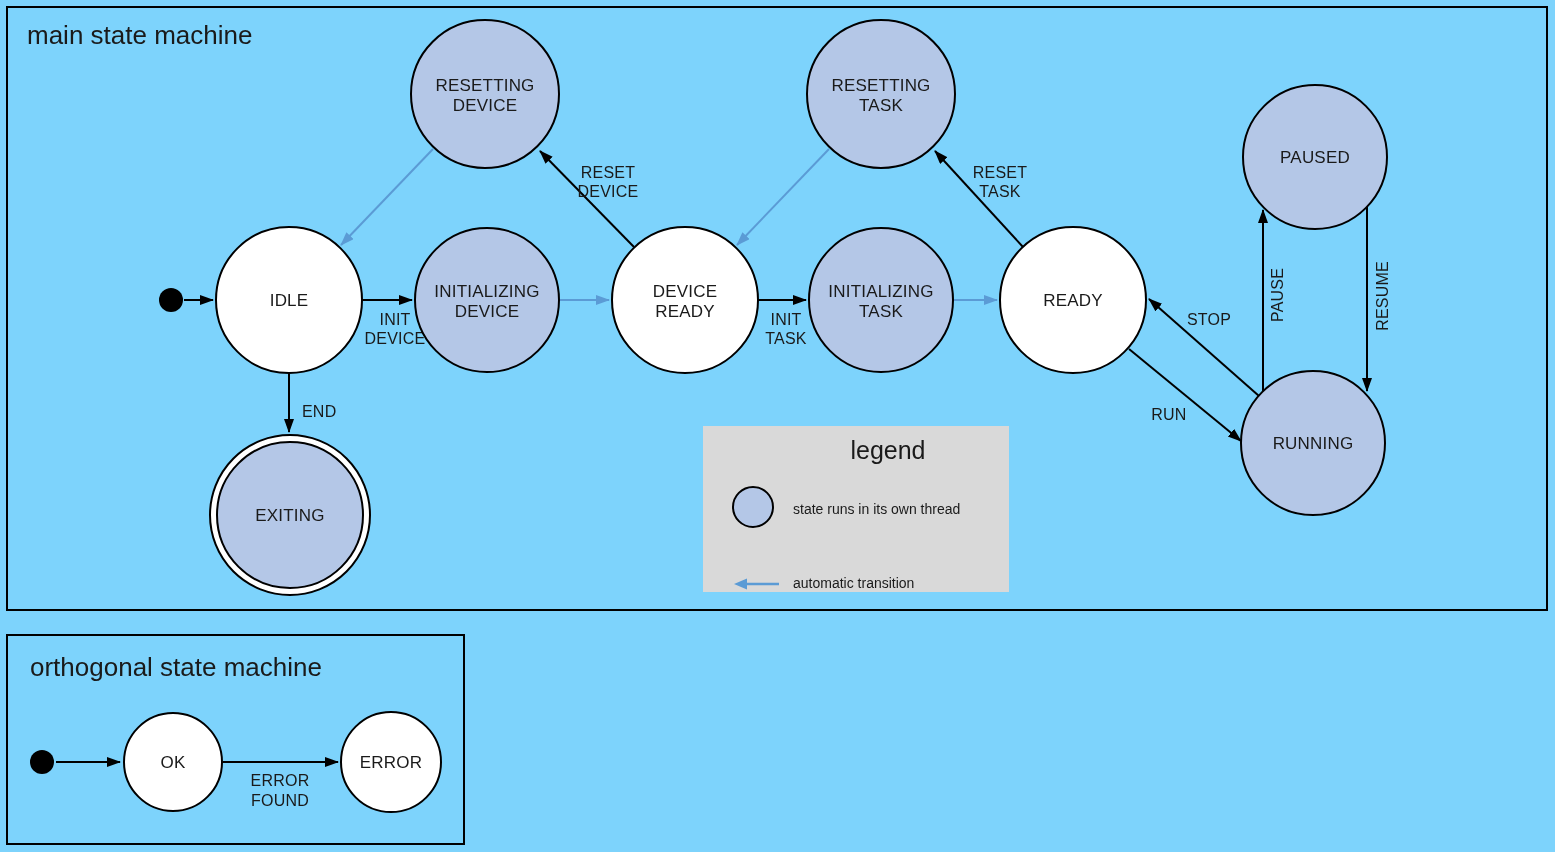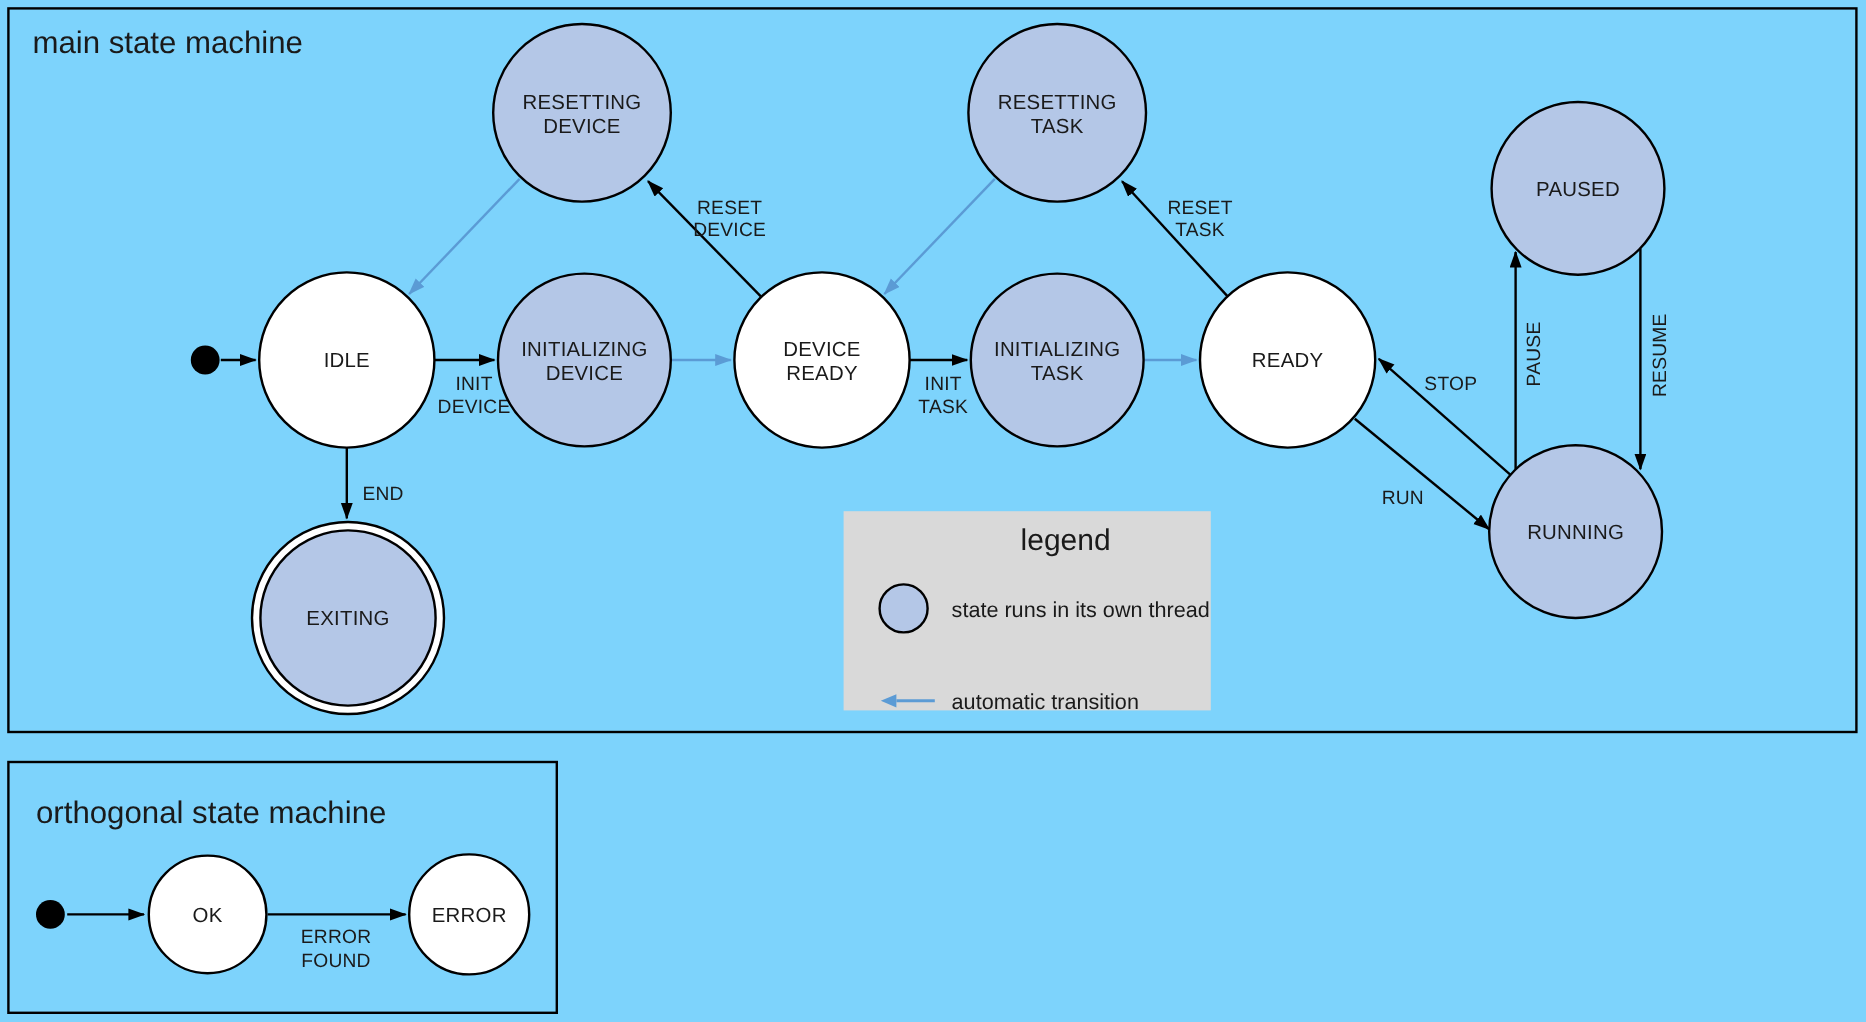--- a/index.html
+++ b/index.html
@@ -4,31 +4,31 @@
 <style>
   html,body { margin:0; padding:0; background:#ffffff; }
   body { font-family:"Liberation Sans", sans-serif; color:#1f1f1f; }
   .stage { position:relative; width:1555px; height:852px; background:#7dd3fc; overflow:hidden; }
 
   .frame { position:absolute; border:2px solid #000; box-sizing:border-box; background:transparent; }
   .frame-main { left:6px; top:6px; width:1542px; height:605px; }
   .frame-ortho { left:6px; top:634px; width:459px; height:211px; }
   .frame-title { position:absolute; font-size:26px; font-weight:400; color:#1a1a1a; white-space:nowrap; }
   .frame-main .frame-title { left:19px; top:12px; }
-  .frame-ortho .frame-title { left:22px; top:26px; }
+  .frame-ortho .frame-title { left:22px; top:16px; }
 
   .legend { position:absolute; left:703px; top:426px; width:306px; height:166px; box-sizing:border-box; }
   .legend-title { position:absolute; top:10px; left:0; width:100%; text-align:center; font-size:25px; color:#1a1a1a;margin-left:32px; }
   .legend-row { position:absolute; left:0; width:100%; }
   .legend-row-thread { top:60px; height:46px; }
   .legend-row-auto { top:150px; height:16px;padding-left:36px; }
   .legend-circle { position:absolute; left:29px; top:0; width:42px; height:42px; border-radius:50%;
                    border:2px solid #000; box-sizing:border-box; }
   .legend-arrow-svg { position:absolute; left:28px; top:1px; }
-  .legend-label { position:absolute; left:90px; font-size:18px; color:#1a1a1a; white-space:nowrap; }
+  .legend-label { position:absolute; left:90px; font-size:14px; color:#1a1a1a; white-space:nowrap; }
   .legend-row-thread .legend-label { top:50%; transform:translateY(-50%); }
   .legend-row-auto .legend-label { top:-1px; }
 
   #diagram { position:absolute; left:0; top:0; }
 
   .state-circle { stroke:#000; stroke-width:2px; }
   .state-outline { fill:#ffffff; stroke:#000; stroke-width:2px; }
   .state-label { font-family:"Liberation Sans", sans-serif; font-size:17px; font-weight:500;
                  fill:#1a1a1a; text-anchor:middle; letter-spacing:0.2px; }
   .edge-line { fill:none; stroke-width:2px; }

